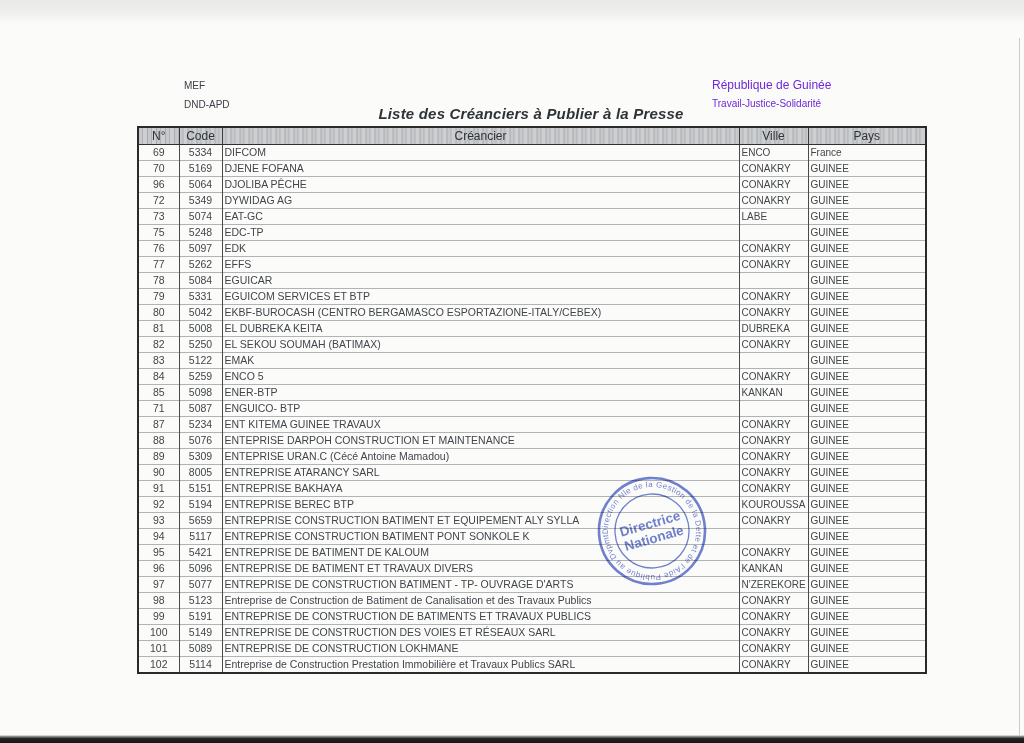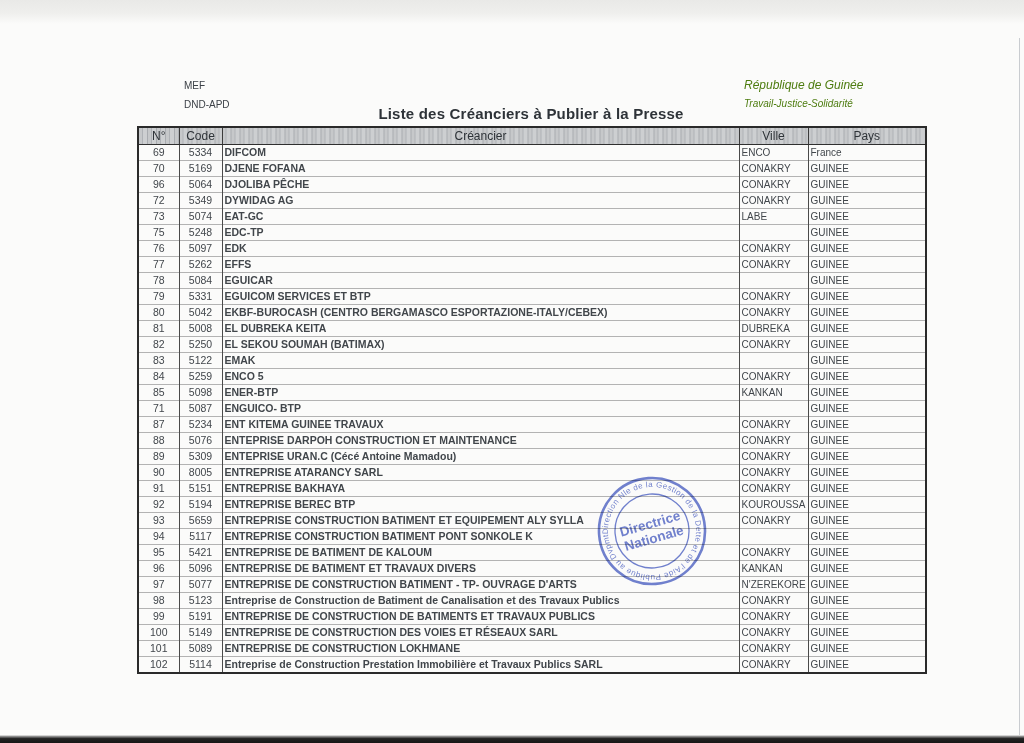--- a/index.html
+++ b/index.html
@@ -18,26 +18,26 @@
   .scan-bottom{
     position:absolute;left:0;bottom:0;width:1024px;height:8px;
     background:linear-gradient(180deg,#fbfbfa 0%,#9a9a9a 15%,#222 45%,#161616 100%);
   }
   .scan-right{
     position:absolute;top:38px;bottom:8px;left:1019px;width:1px;
     background:#c9ccd0;
   }
   
   .hdr-left{position:absolute;left:140px;top:76px;color:#3c4147;font-size:10px;line-height:19px;margin-left:44px;}
-  .hdr-right{position:absolute;left:744px;top:78px;color:#4d7c0f;font-style:italic;}
+  .hdr-right{position:absolute;left:712px;top:78px;color:#6d28d9;}
   .hdr-right .l1{font-size:12px;margin-bottom:6px;}
   .hdr-right .l2{font-size:10px;}
   .doc-title{
     position:absolute;left:137px;top:105px;width:788px;text-align:center;
-    font-size:15px;font-weight:bold;color:#2e3338;letter-spacing:.2px;
+    font-size:15px;font-weight:bold;color:#2e3338;letter-spacing:.2px;font-style:italic;
   }
   
   table.creditors{
     position:absolute;left:137px;top:126px;width:788px;
     border-collapse:collapse;table-layout:fixed;
     font-size:10.5px;color:#41464b;
     border:2px solid #2a2a2a;
   }
   table.creditors th{
     height:15px;box-sizing:border-box;
@@ -48,21 +48,21 @@
     border-left:1px solid #3b3b3b;border-bottom:1.5px solid #2f2f2f;
     white-space:nowrap;overflow:hidden;
   }
   table.creditors td{
     height:16px;box-sizing:border-box;padding:0 2px;
     border-left:1px solid #4a4a4a;border-top:1px solid #b3b3b3;
     white-space:nowrap;overflow:hidden;line-height:15px;
   }
   table.creditors th:first-child, table.creditors td:first-child{border-left:none;}
   td.col-n, td.col-code{text-align:center;}
-  td.col-creancier{padding-left:4px;font-weight:bold;}
+  td.col-creancier{padding-left:4px;}
   td.col-ville, td.col-pays{padding-left:3px;font-size:10px;}
   col.c-n{width:41px;} col.c-code{width:43px;} col.c-cre{width:517px;}
   col.c-ville{width:69px;} col.c-pays{width:118px;}
   
   .stamp{
     position:absolute;left:589px;top:468px;width:126px;height:126px;
     opacity:.78;pointer-events:none;mix-blend-mode:multiply;
     transform:rotate(-4deg);
   }
 </style>

